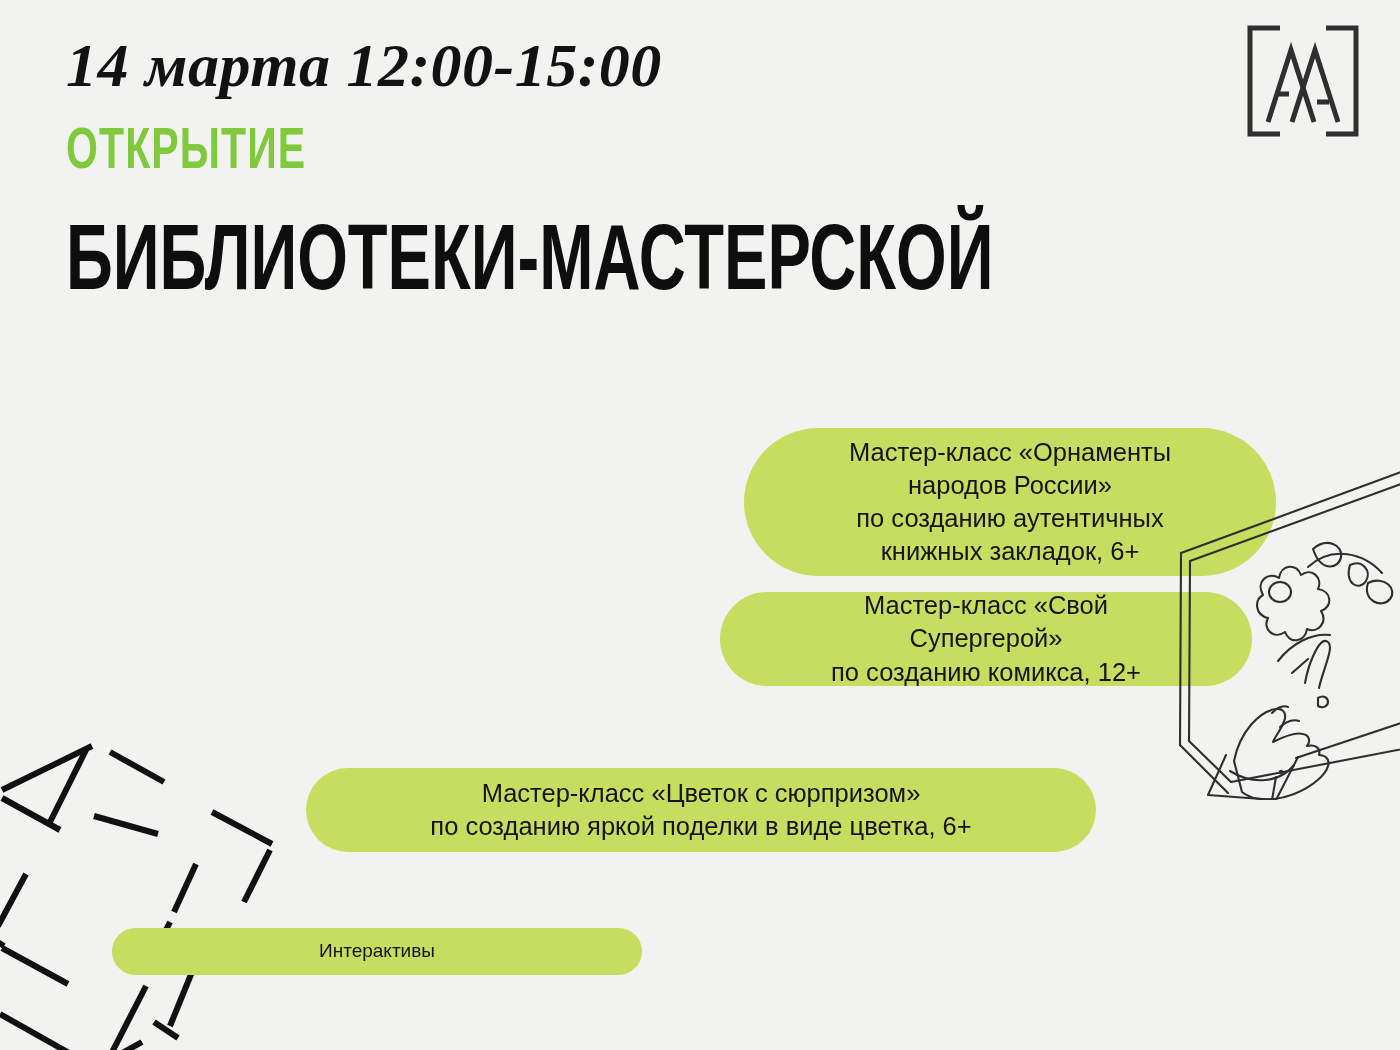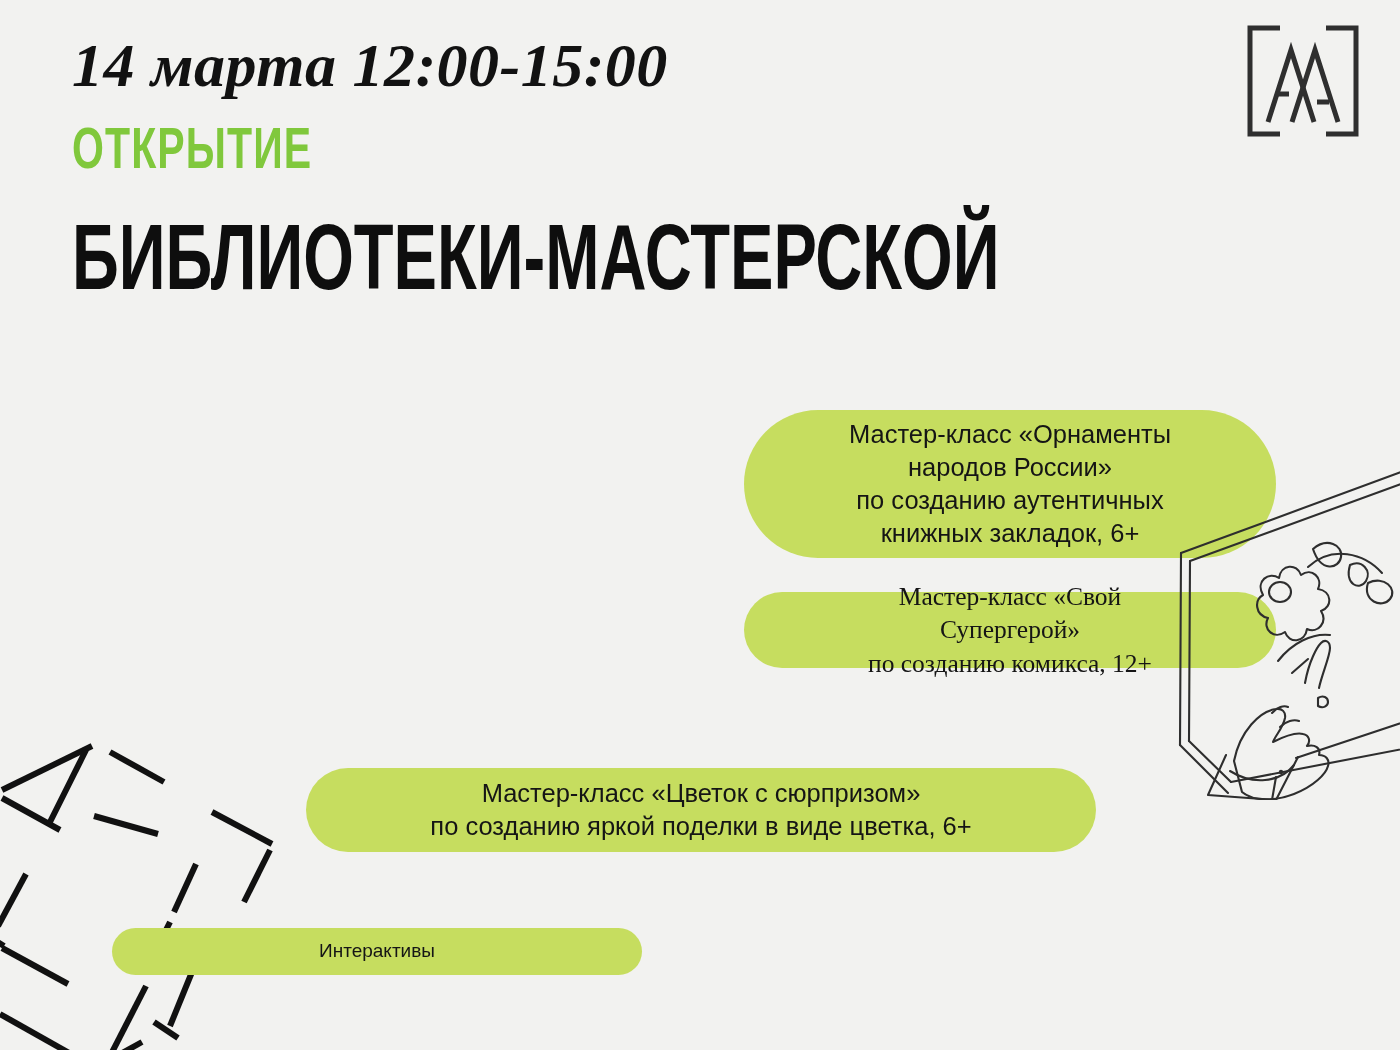--- a/index.html
+++ b/index.html
@@ -48,21 +48,21 @@
     right: 36px;
     top: 22px;
     width: 122px;
     height: 118px;
     z-index: 6;
   }
 
   
   #header {
     position: absolute;
-    left: 72px;
+    left: 66px;
     top: 34px;
     z-index: 4;
   }
   #date-line {
     font-family: "Liberation Serif", serif;
     font-weight: bold;
     font-style: italic;
     font-size: 62px;
     line-height: 1.0;
     color: #121212;
@@ -109,23 +109,23 @@
     justify-content: center;
     box-sizing: border-box;
     z-index: 3;
     white-space: nowrap;
   }
   .pill .pill-text {
     width: 100%;
   }
 
   #pill-kukolka      { left: 112px;  top: 410px; width: 448px;  height: 108px; }
-  #pill-ornamenty    { left: 744px;  top: 410px; width: 532px;  height: 148px; }
+  #pill-ornamenty    { left: 744px;  top: 428px; width: 532px;  height: 148px; }
   #pill-rodina       { left: 112px;  top: 592px; width: 448px;  height: 108px; }
-  #pill-supergeroy   { left: 744px;  top: 592px; width: 532px;  height: 76px; font-family: Liberation Serif, serif; }
+  #pill-supergeroy   { left: 720px;  top: 592px; width: 532px;  height: 94px; }
   #pill-cvetok       { left: 306px;  top: 768px; width: 790px;  height: 84px; }
   #pill-interaktivy  { left: 112px;  top: 928px; width: 530px;  height: 47px;  font-size: 19px; }
   #pill-knigi        { left: 756px;  top: 928px; width: 530px;  height: 47px;  font-size: 25px; }
 
   
   #pill-ornamenty .pill-text { position: relative; width: 560px; }
   #pill-supergeroy .pill-text { position: relative; width: 545px; }
 </style>
 </head>
 <body>

